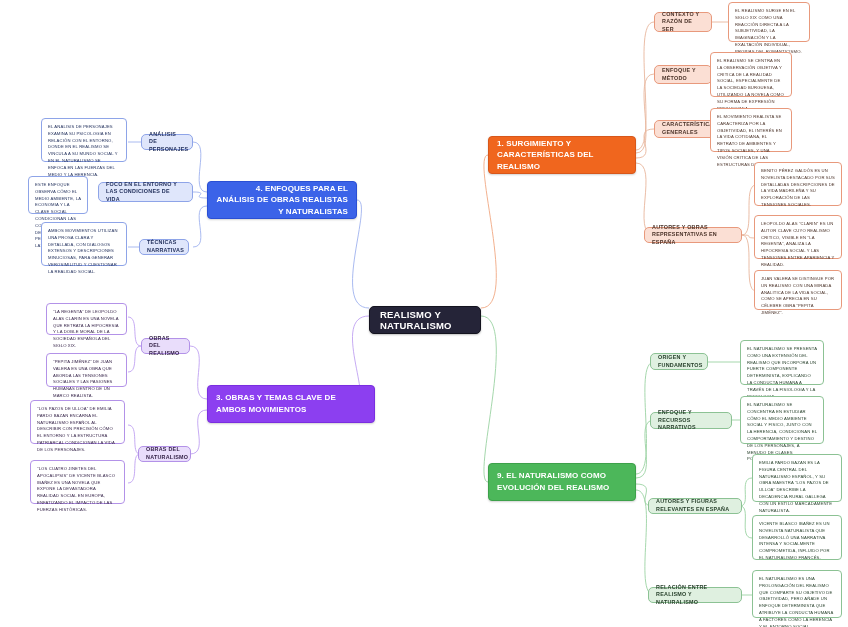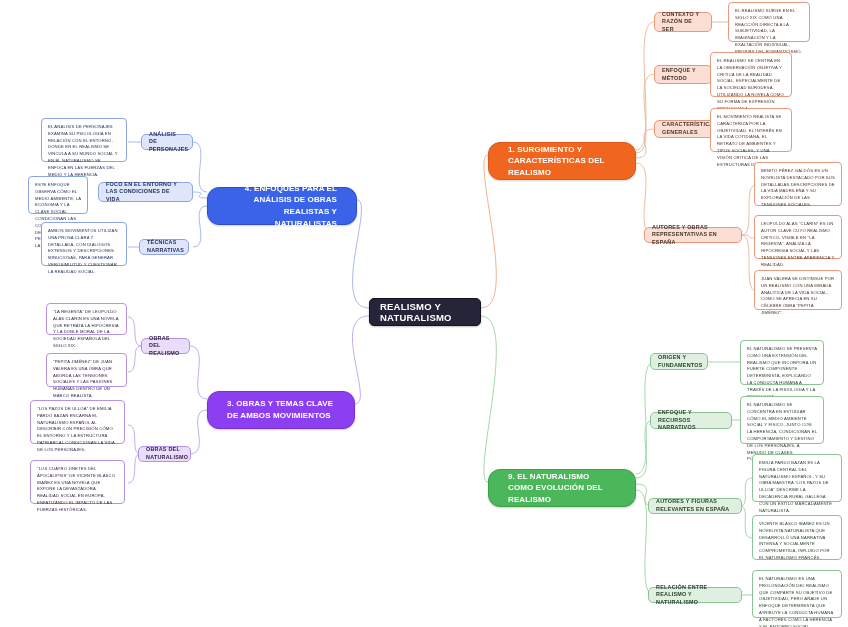--- a/index.html
+++ b/index.html
@@ -15,28 +15,28 @@
 
   .node{position:absolute;box-sizing:border-box;display:flex;align-items:center;}
   .node span{display:block;width:100%;}
 
   
   .root{
     background:#252438;border:1px solid #14131f;border-radius:5px;
     color:#ffffff;font-weight:bold;font-size:9.5px;letter-spacing:.2px;
     padding:0 10px;justify-content:center;
     box-shadow:0 1px 2px rgba(0,0,0,.25);
+    margin-top:8px;
   }
 
   
   .branch{
-    border-radius:12px;color:#ffffff;font-weight:bold;font-size:8px;
-    line-height:1.45;padding:6px 19px;letter-spacing:.1px;
+    border-radius:4px;color:#ffffff;font-weight:bold;font-size:8px;
+    line-height:1.45;padding:6px 8px;letter-spacing:.1px;
     box-shadow:0 1px 2px rgba(0,0,0,.18);
-    margin-top:6px;
   }
   .branch.orange{background:#f0661e;border:1px solid #d8571a;}
   .branch.green {background:#4cb75a;border:1px solid #3da14a;}
   .branch.purple{background:#8c3ff0;border:1px solid #7a2ee0;}
   .branch.blue  {background:#3b63e8;border:1px solid #2a4fd4;text-align:right;}
 
   
   .pill{
     border-radius:5px;font-size:5.4px;font-weight:bold;letter-spacing:.25px;
     padding:5px 7px;line-height:1.4;
@@ -197,21 +197,21 @@
     <span>VICENTE BLASCO IBÁÑEZ ES UN NOVELISTA NATURALISTA QUE DESARROLLÓ UNA NARRATIVA INTENSA Y SOCIALMENTE COMPROMETIDA, INFLUIDO POR EL NATURALISMO FRANCÉS.</span>
   </div>
 
   <div class="node pill green" style="left:648px;top:587px;width:94px;height:16px;">
     <span>RELACIÓN ENTRE REALISMO Y NATURALISMO</span>
   </div>
   <div class="node card green" style="left:752px;top:570px;width:90px;height:48px;">
     <span>EL NATURALISMO ES UNA PROLONGACIÓN DEL REALISMO QUE COMPARTE SU OBJETIVO DE OBJETIVIDAD, PERO AÑADE UN ENFOQUE DETERMINISTA QUE ATRIBUYE LA CONDUCTA HUMANA A FACTORES COMO LA HERENCIA Y EL ENTORNO SOCIAL.</span>
   </div>
 
-  <div class="node branch purple" style="left:207px;top:385px;width:148px;height:38px;">
+  <div class="node branch purple" style="left:207px;top:385px;width:168px;height:38px;">
     <span>3. OBRAS Y TEMAS CLAVE DE AMBOS MOVIMIENTOS</span>
   </div>
 
   <div class="node pill purple" style="left:141px;top:338px;width:49px;height:16px;">
     <span>OBRAS DEL REALISMO</span>
   </div>
   <div class="node card purple" style="left:46px;top:303px;width:81px;height:32px;">
     <span>"LA REGENTA" DE LEOPOLDO ALAS CLARÍN ES UNA NOVELA QUE RETRATA LA HIPOCRESÍA Y LA DOBLE MORAL DE LA SOCIEDAD ESPAÑOLA DEL SIGLO XIX.</span>
   </div>
   <div class="node card purple" style="left:46px;top:353px;width:81px;height:34px;">

